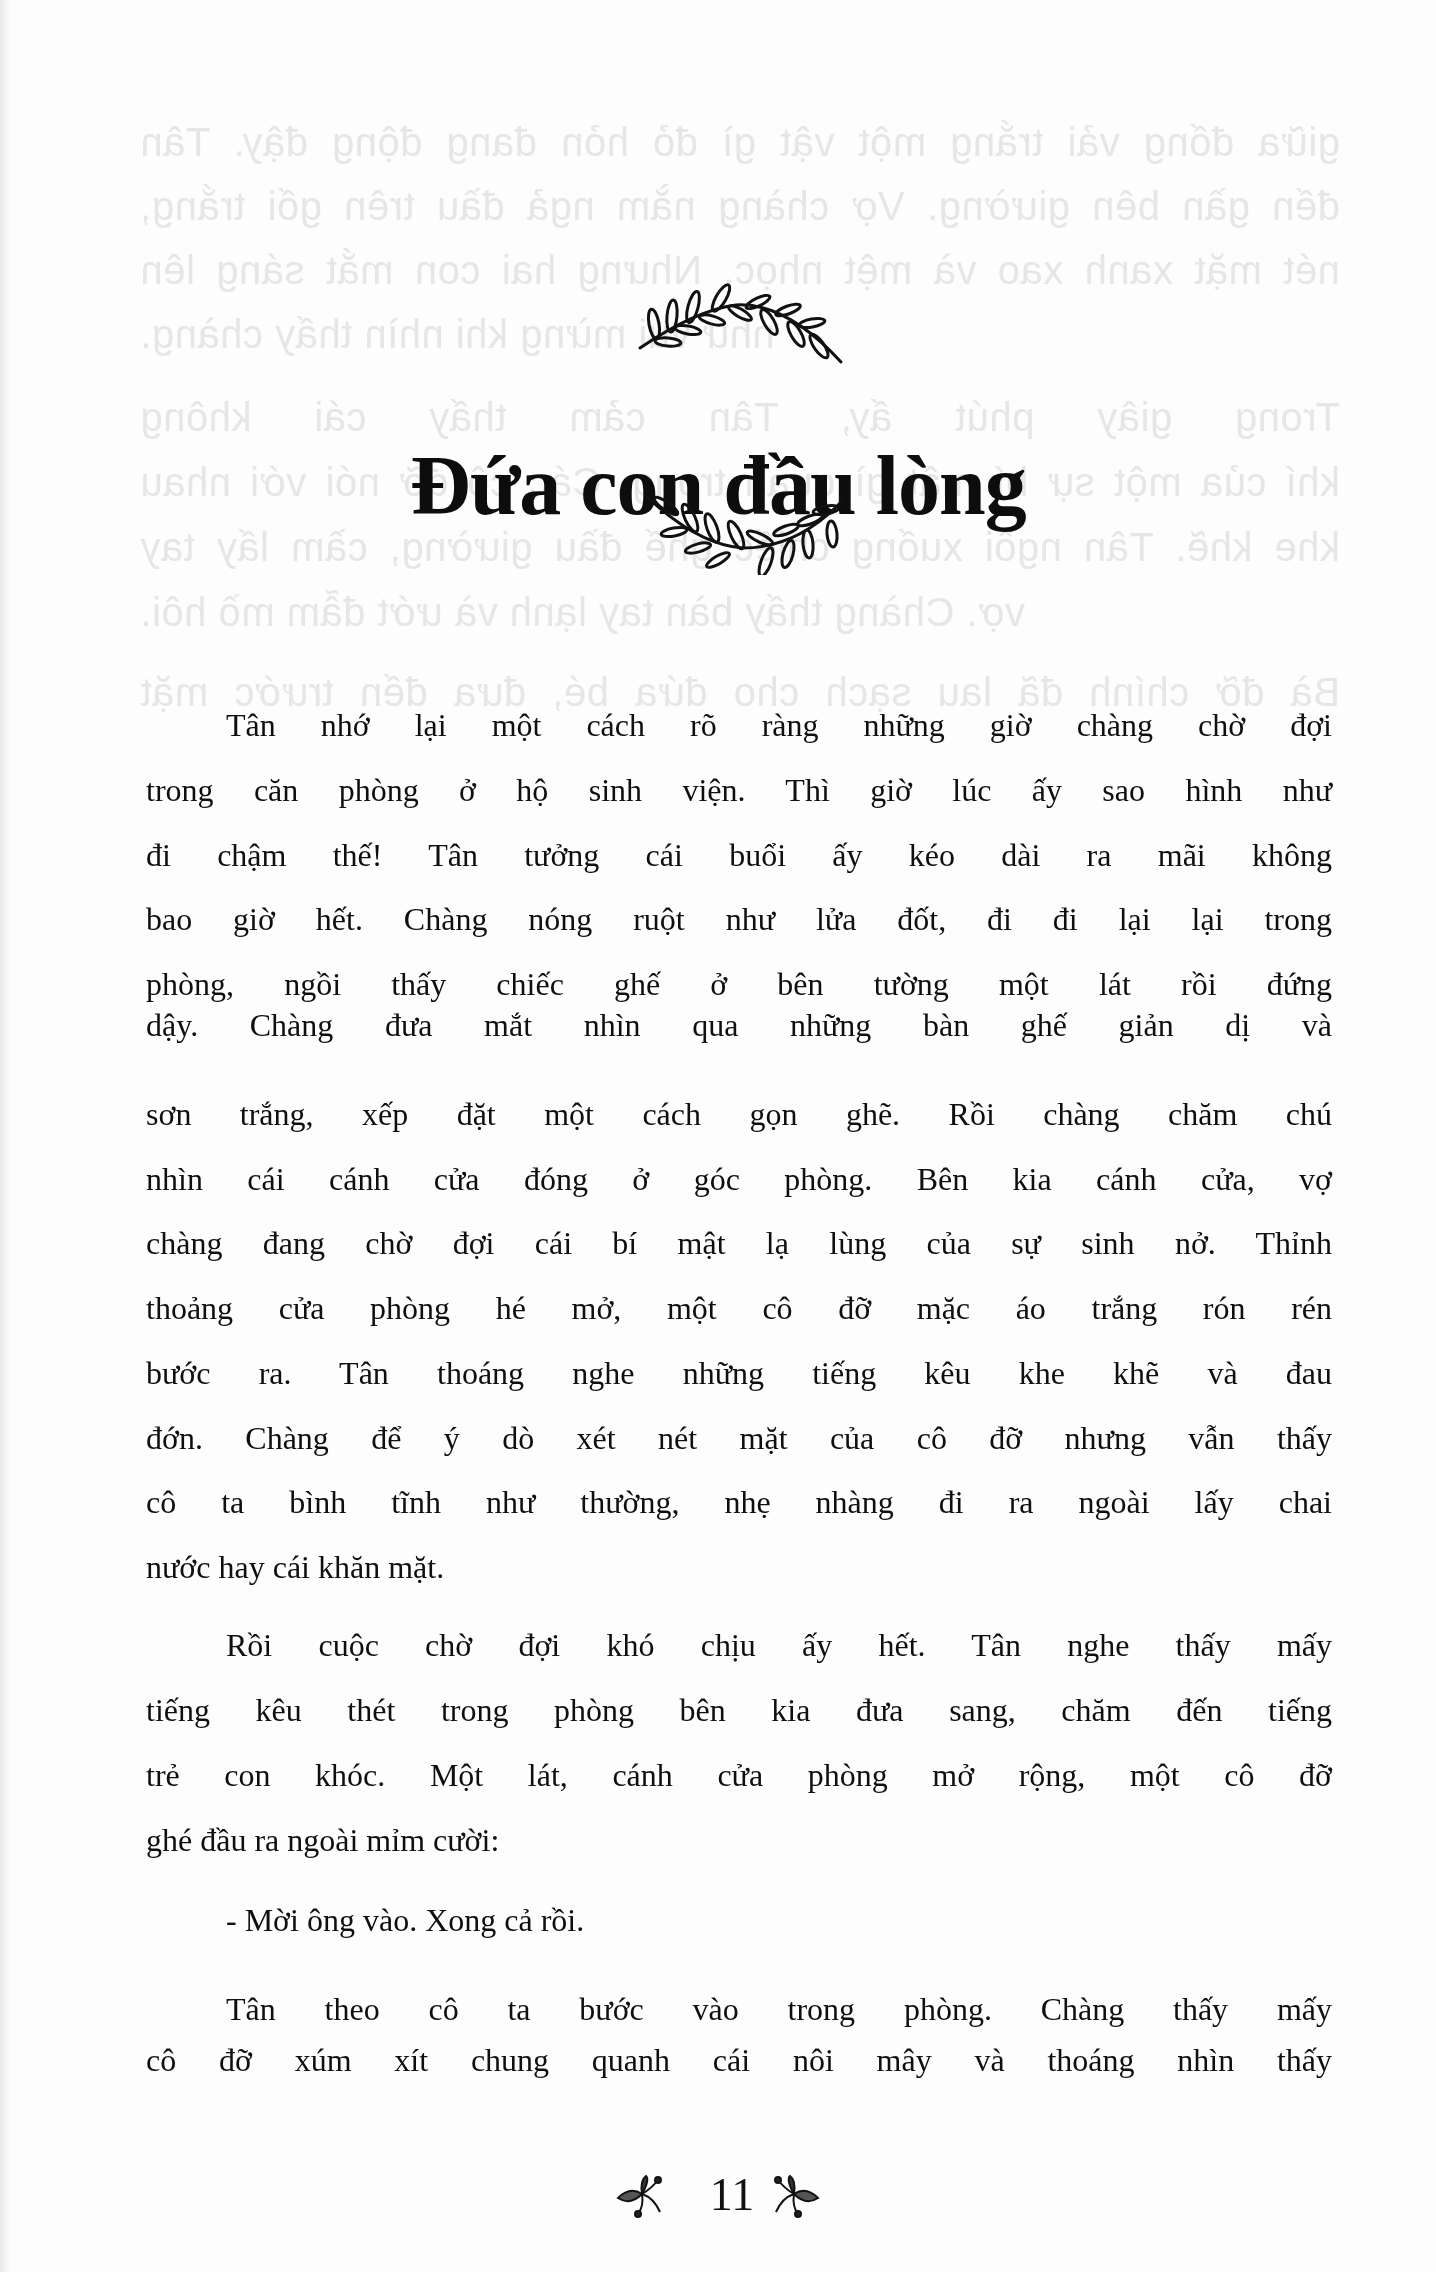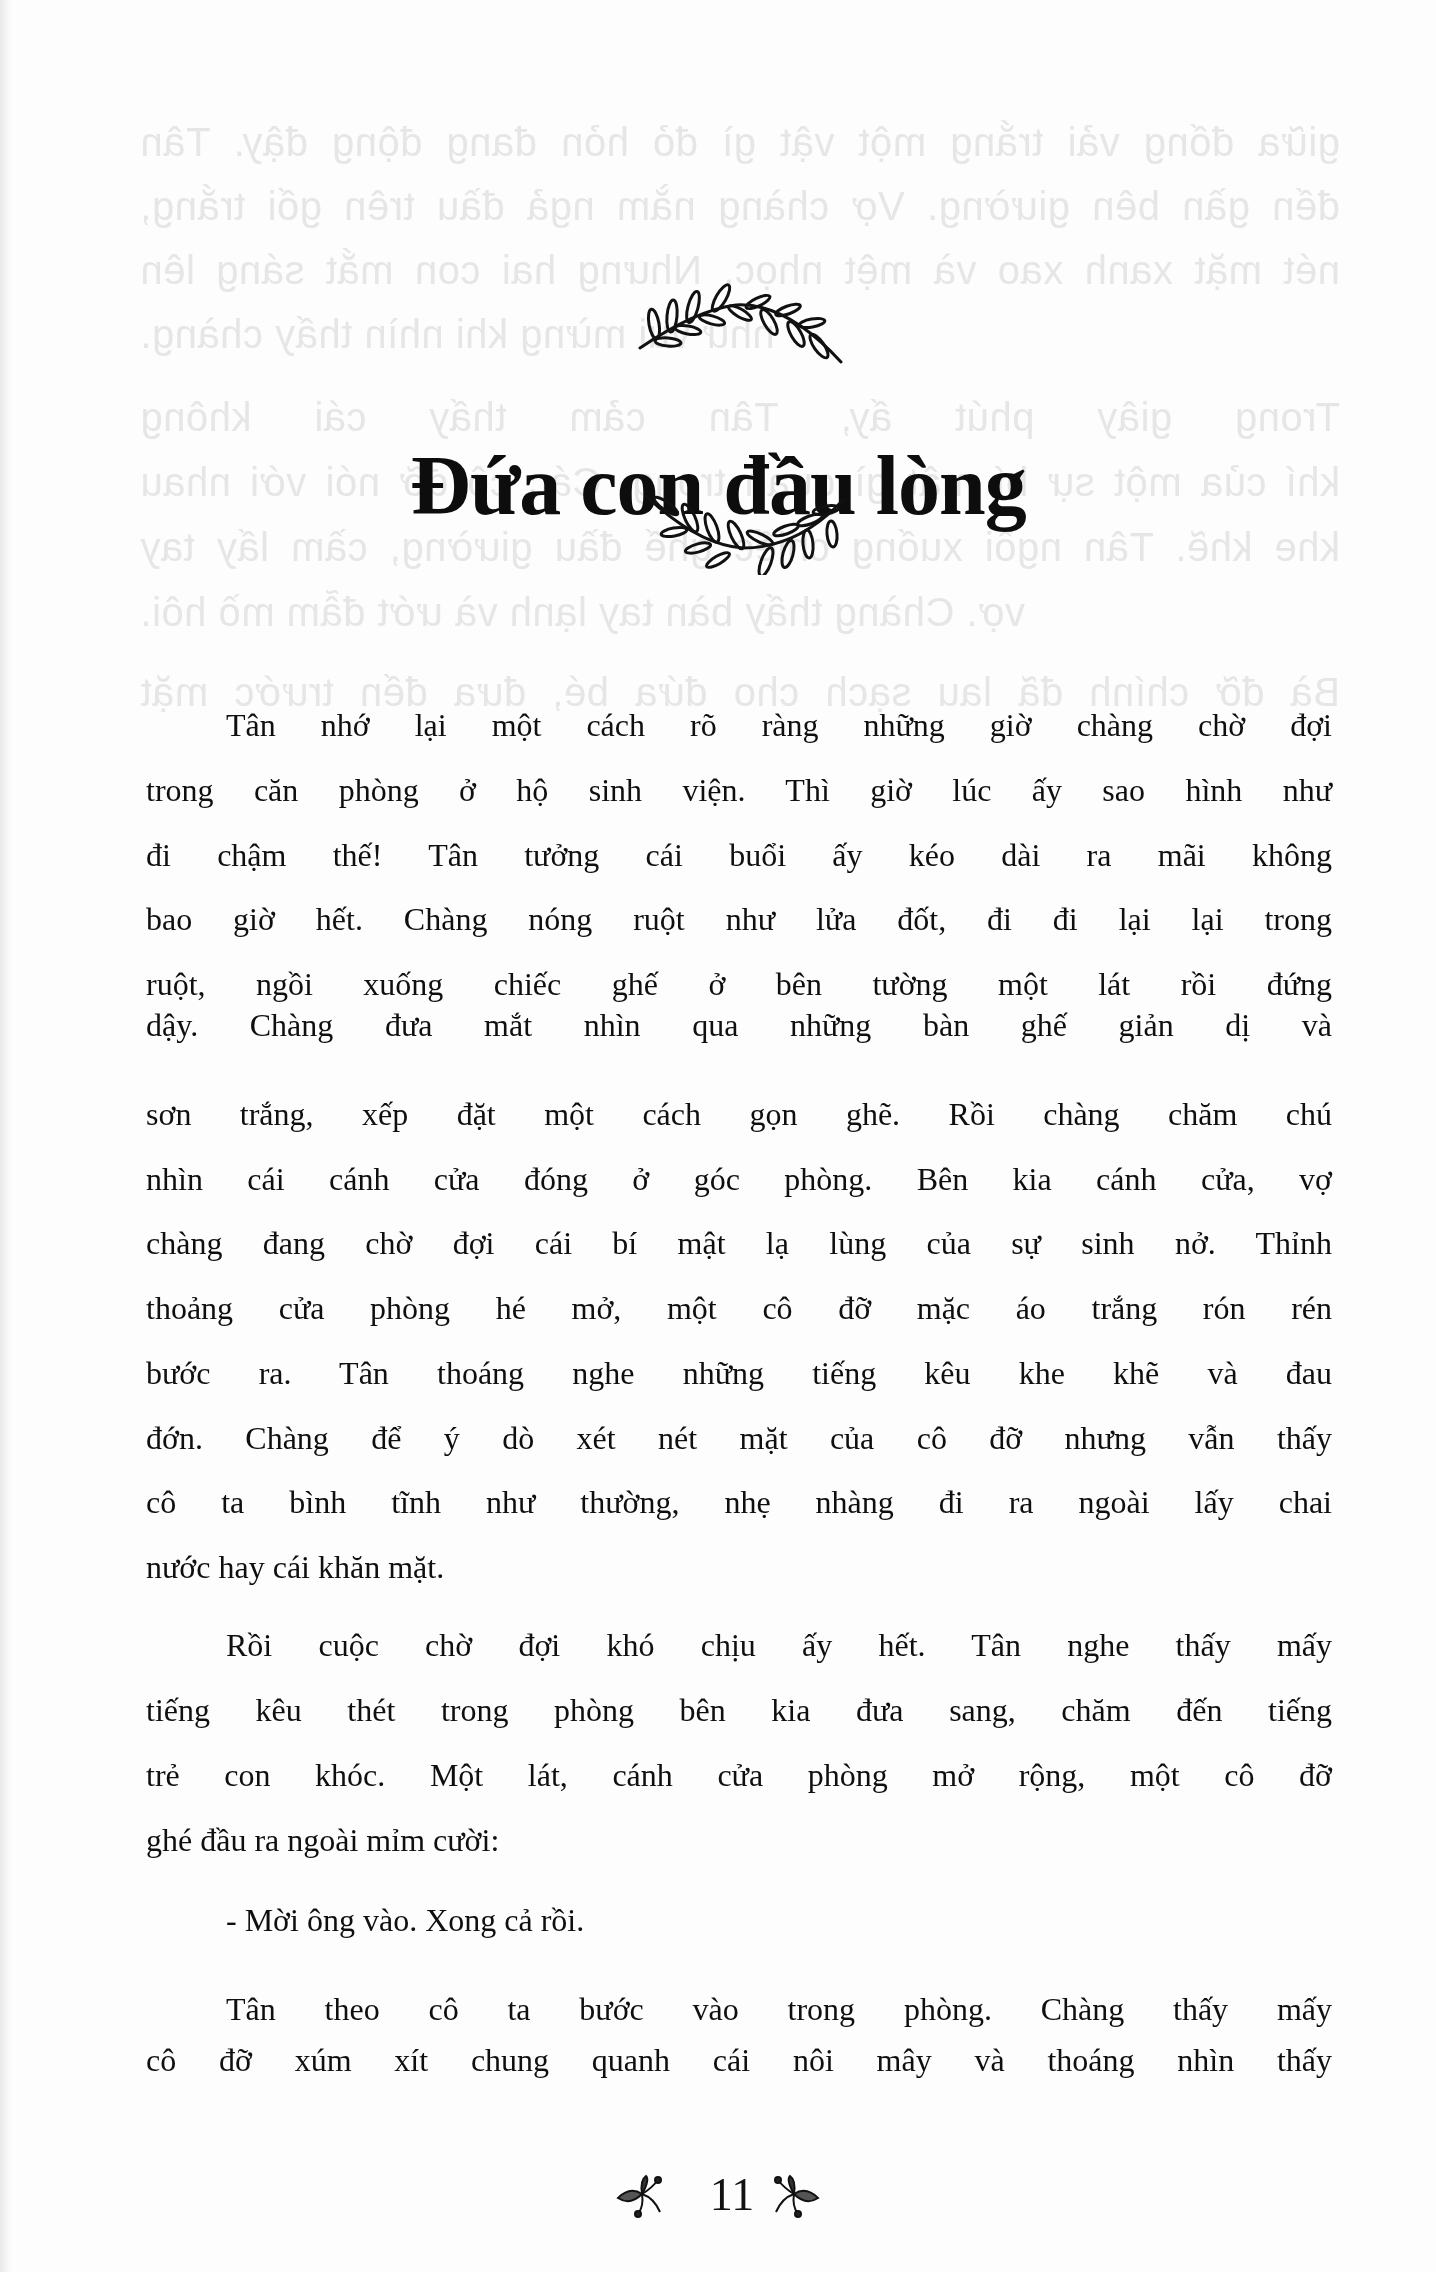--- a/index.html
+++ b/index.html
@@ -98,21 +98,21 @@
     <ellipse cx="188" cy="20" rx="13" ry="4" transform="rotate(-10 188 20)"></ellipse>
     <ellipse cx="194" cy="44" rx="5" ry="13" transform="rotate(-5 194 44)"></ellipse>
   </g>
 </svg>
 
 <div>
   <div class="line first" style="top:700px">Tân nhớ lại một cách rõ ràng những giờ chàng chờ đợi</div>
   <div class="line" style="top:765px">trong căn phòng ở hộ sinh viện. Thì giờ lúc ấy sao hình như</div>
   <div class="line" style="top:830px">đi chậm thế! Tân tưởng cái buổi ấy kéo dài ra mãi không</div>
   <div class="line" style="top:894px">bao giờ hết. Chàng nóng ruột như lửa đốt, đi đi lại lại trong</div>
-  <div class="line" style="top:959px">ruột, ngồi xuống chiếc ghế ở bên tường một lát rồi đứng</div>
+  <div class="line" style="top:959px">phòng, ngồi thấy chiếc ghế ở bên tường một lát rồi đứng</div>
   <div class="line" style="top:1000px">dậy. Chàng đưa mắt nhìn qua những bàn ghế giản dị và</div>
   <div class="line" style="top:1089px">sơn trắng, xếp đặt một cách gọn ghẽ. Rồi chàng chăm chú</div>
   <div class="line" style="top:1154px">nhìn cái cánh cửa đóng ở góc phòng. Bên kia cánh cửa, vợ</div>
   <div class="line" style="top:1218px">chàng đang chờ đợi cái bí mật lạ lùng của sự sinh nở. Thỉnh</div>
   <div class="line" style="top:1283px">thoảng cửa phòng hé mở, một cô đỡ mặc áo trắng rón rén</div>
   <div class="line" style="top:1348px">bước ra. Tân thoáng nghe những tiếng kêu khe khẽ và đau</div>
   <div class="line" style="top:1413px">đớn. Chàng để ý dò xét nét mặt của cô đỡ nhưng vẫn thấy</div>
   <div class="line" style="top:1477px">cô ta bình tĩnh như thường, nhẹ nhàng đi ra ngoài lấy chai</div>
   <div class="line last" style="top:1542px">nước hay cái khăn mặt.</div>
 </div>

